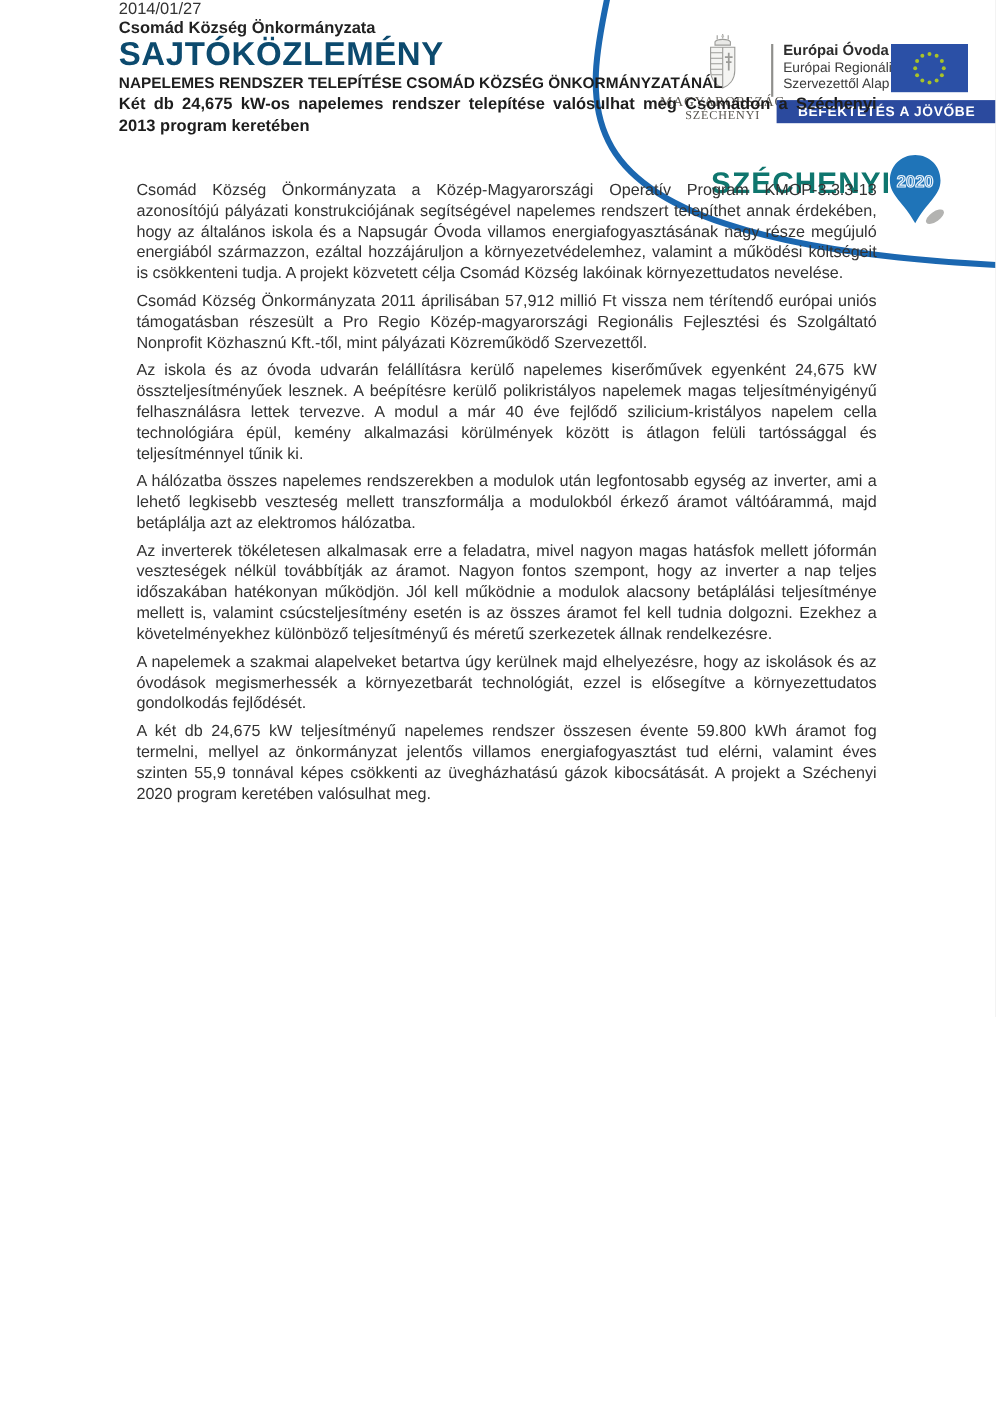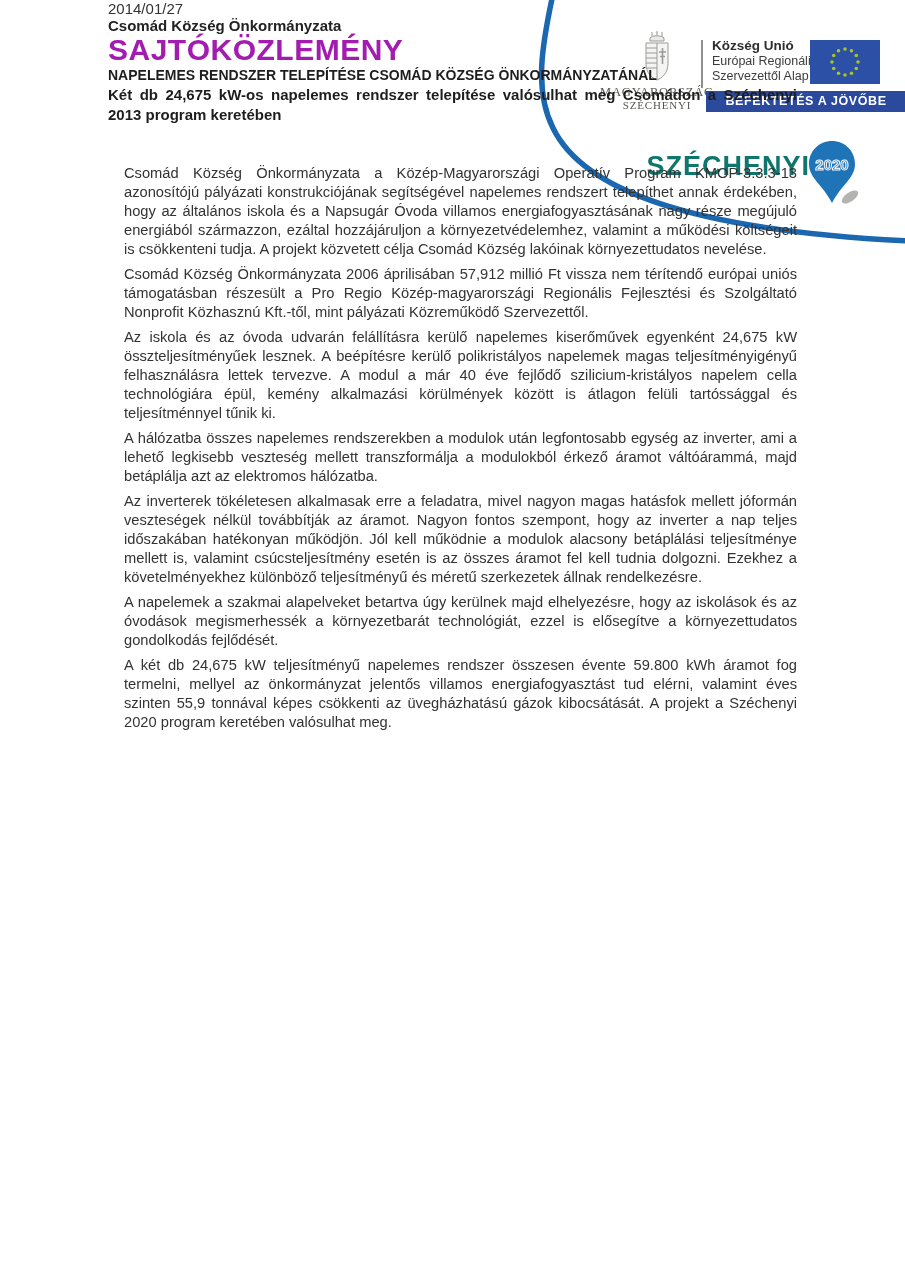--- a/index.html
+++ b/index.html
@@ -41,21 +41,21 @@
     font-size:27px;font-weight:bold;letter-spacing:1px;color:#0f766e;
   }
   .szechenyi-pin{position:absolute;top:140px;right:42px;}
   
   .content{position:absolute;left:108px;top:0;width:689px;}
   .content p{margin:0;}
   .doc-date{margin-top:196px;font-size:15px;}
   .doc-org{margin-top:10px;font-size:15px;font-weight:bold;color:#222;}
   .doc-title{
     margin-top:36px;font-size:30px;font-weight:bold;
-    color:#a21caf;letter-spacing:.5px;line-height:32px;
+    color:#0c4a6e;letter-spacing:.5px;line-height:32px;
   }
   .doc-subtitle{margin-top:13px;font-size:14px;font-weight:bold;color:#1d1d1d;line-height:19px;}
   .doc-lead{
     margin-top:11px;font-size:15px;font-weight:bold;color:#1d1d1d;
     line-height:19.5px;text-align:justify;
   }
   .doc-body{margin-top:40px;}
   .doc-body p{
     font-size:14.7px;line-height:19px;text-align:justify;
     margin-bottom:6px;color:#333333;margin-left:16px;
@@ -83,21 +83,21 @@
       </g>
     </svg>
     <div class="gov-label">
       <div class="l1">MAGYARORSZÁG</div>
       <div class="l2">SZÉCHENYI</div>
     </div>
   </div>
 
   <div class="eu-divider"></div>
   <div class="eu-text">
-    <div class="b">Község Unió</div>
+    <div class="b">Európai Óvoda</div>
     <div class="r">Európai Regionális</div>
     <div class="r">Szervezettől Alap</div>
   </div>
 
   <svg class="eu-flag" width="70" height="44" viewBox="0 0 70 44">
     <rect x="0" y="0" width="70" height="44" fill="#2b50a6"></rect>
     <g fill="#a9c327" transform="translate(35,22)">
       <circle cx="13" cy="0" r="1.8"></circle>
         <circle cx="11.26" cy="6.5" r="1.8"></circle>
       <circle cx="6.5" cy="11.26" r="1.8"></circle>
@@ -124,21 +124,21 @@
 
   <div class="content">
     <p class="doc-date">2014/01/27</p>
     <p class="doc-org">Csomád Község Önkormányzata</p>
     <p class="doc-title">SAJTÓKÖZLEMÉNY</p>
     <p class="doc-subtitle">NAPELEMES RENDSZER TELEPÍTÉSE CSOMÁD KÖZSÉG ÖNKORMÁNYZATÁNÁL</p>
     <p class="doc-lead">Két db 24,675 kW-os napelemes rendszer telepítése valósulhat meg Csomádon a Széchenyi 2013 program keretében</p>
 
     <div class="doc-body">
       <p>Csomád Község Önkormányzata a Közép-Magyarországi Operatív Program KMOP-3.3.3-13 azonosítójú pályázati konstrukciójának segítségével napelemes rendszert telepíthet annak érdekében, hogy az általános iskola és a Napsugár Óvoda villamos energiafogyasztásának nagy része megújuló energiából származzon, ezáltal hozzájáruljon a környezetvédelemhez, valamint a működési költségeit is csökkenteni tudja. A projekt közvetett célja Csomád Község lakóinak környezettudatos nevelése.</p>
-      <p>Csomád Község Önkormányzata 2006 áprilisában 57,912 millió Ft vissza nem térítendő európai uniós támogatásban részesült a Pro Regio Közép-magyarországi Regionális Fejlesztési és Szolgáltató Nonprofit Közhasznú Kft.-től, mint pályázati Közreműködő Szervezettől.</p>
+      <p>Csomád Község Önkormányzata 2011 áprilisában 57,912 millió Ft vissza nem térítendő európai uniós támogatásban részesült a Pro Regio Közép-magyarországi Regionális Fejlesztési és Szolgáltató Nonprofit Közhasznú Kft.-től, mint pályázati Közreműködő Szervezettől.</p>
       <p>Az iskola és az óvoda udvarán felállításra kerülő napelemes kiserőművek egyenként 24,675 kW összteljesítményűek lesznek. A beépítésre kerülő polikristályos napelemek magas teljesítményigényű felhasználásra lettek tervezve. A modul a már 40 éve fejlődő szilicium-kristályos napelem cella technológiára épül, kemény alkalmazási körülmények között is átlagon felüli tartóssággal és teljesítménnyel tűnik ki.</p>
       <p>A hálózatba összes napelemes rendszerekben a modulok után legfontosabb egység az inverter, ami a lehető legkisebb veszteség mellett transzformálja a modulokból érkező áramot váltóárammá, majd betáplálja azt az elektromos hálózatba.</p>
       <p>Az inverterek tökéletesen alkalmasak erre a feladatra, mivel nagyon magas hatásfok mellett jóformán veszteségek nélkül továbbítják az áramot. Nagyon fontos szempont, hogy az inverter a nap teljes időszakában hatékonyan működjön. Jól kell működnie a modulok alacsony betáplálási teljesítménye mellett is, valamint csúcsteljesítmény esetén is az összes áramot fel kell tudnia dolgozni. Ezekhez a követelményekhez különböző teljesítményű és méretű szerkezetek állnak rendelkezésre.</p>
       <p>A napelemek a szakmai alapelveket betartva úgy kerülnek majd elhelyezésre, hogy az iskolások és az óvodások megismerhessék a környezetbarát technológiát, ezzel is elősegítve a környezettudatos gondolkodás fejlődését.</p>
       <p>A két db 24,675 kW teljesítményű napelemes rendszer összesen évente 59.800 kWh áramot fog termelni, mellyel az önkormányzat jelentős villamos energiafogyasztást tud elérni, valamint éves szinten 55,9 tonnával képes csökkenti az üvegházhatású gázok kibocsátását. A projekt a Széchenyi 2020 program keretében valósulhat meg.</p>
     </div>
   </div>
 
 </div>
 

